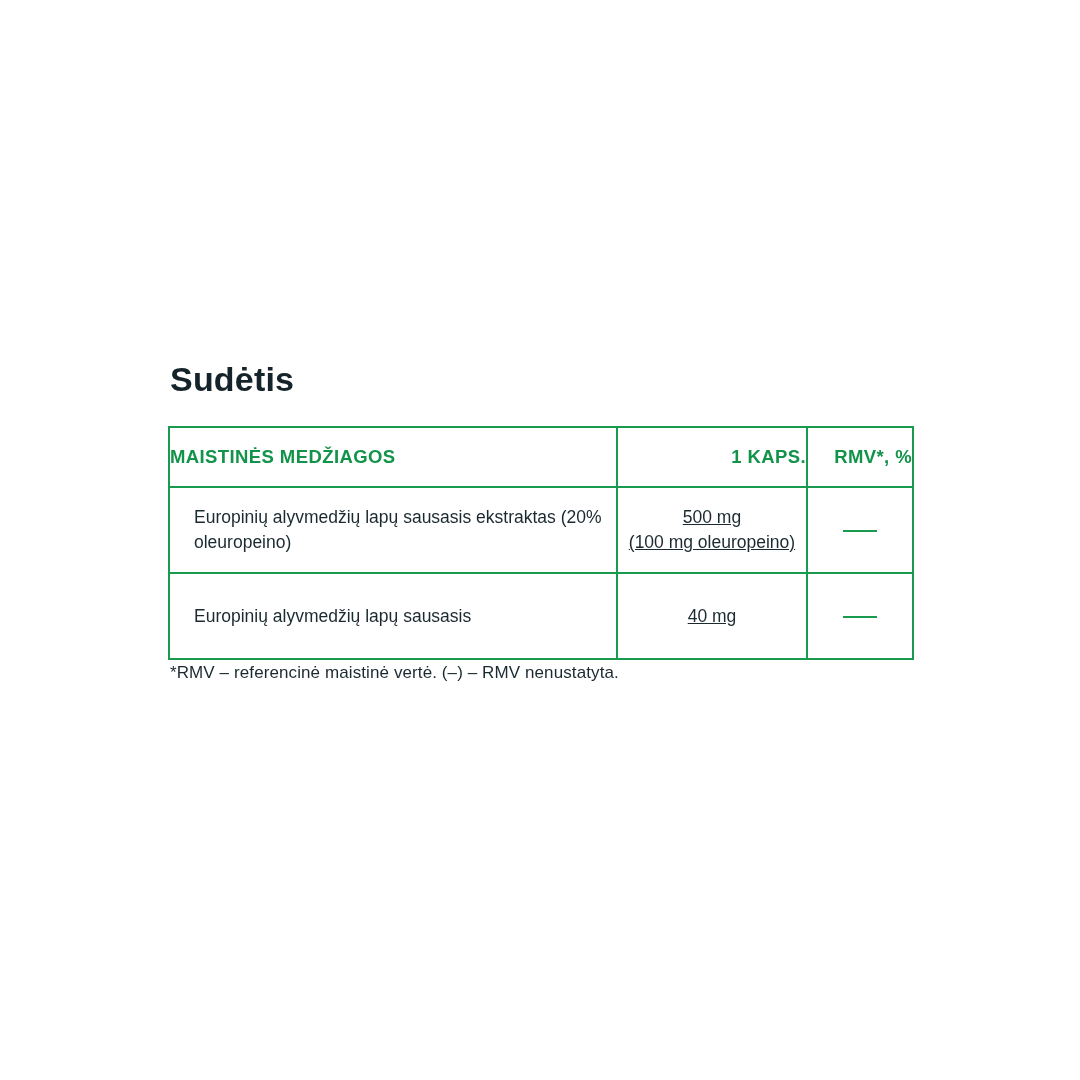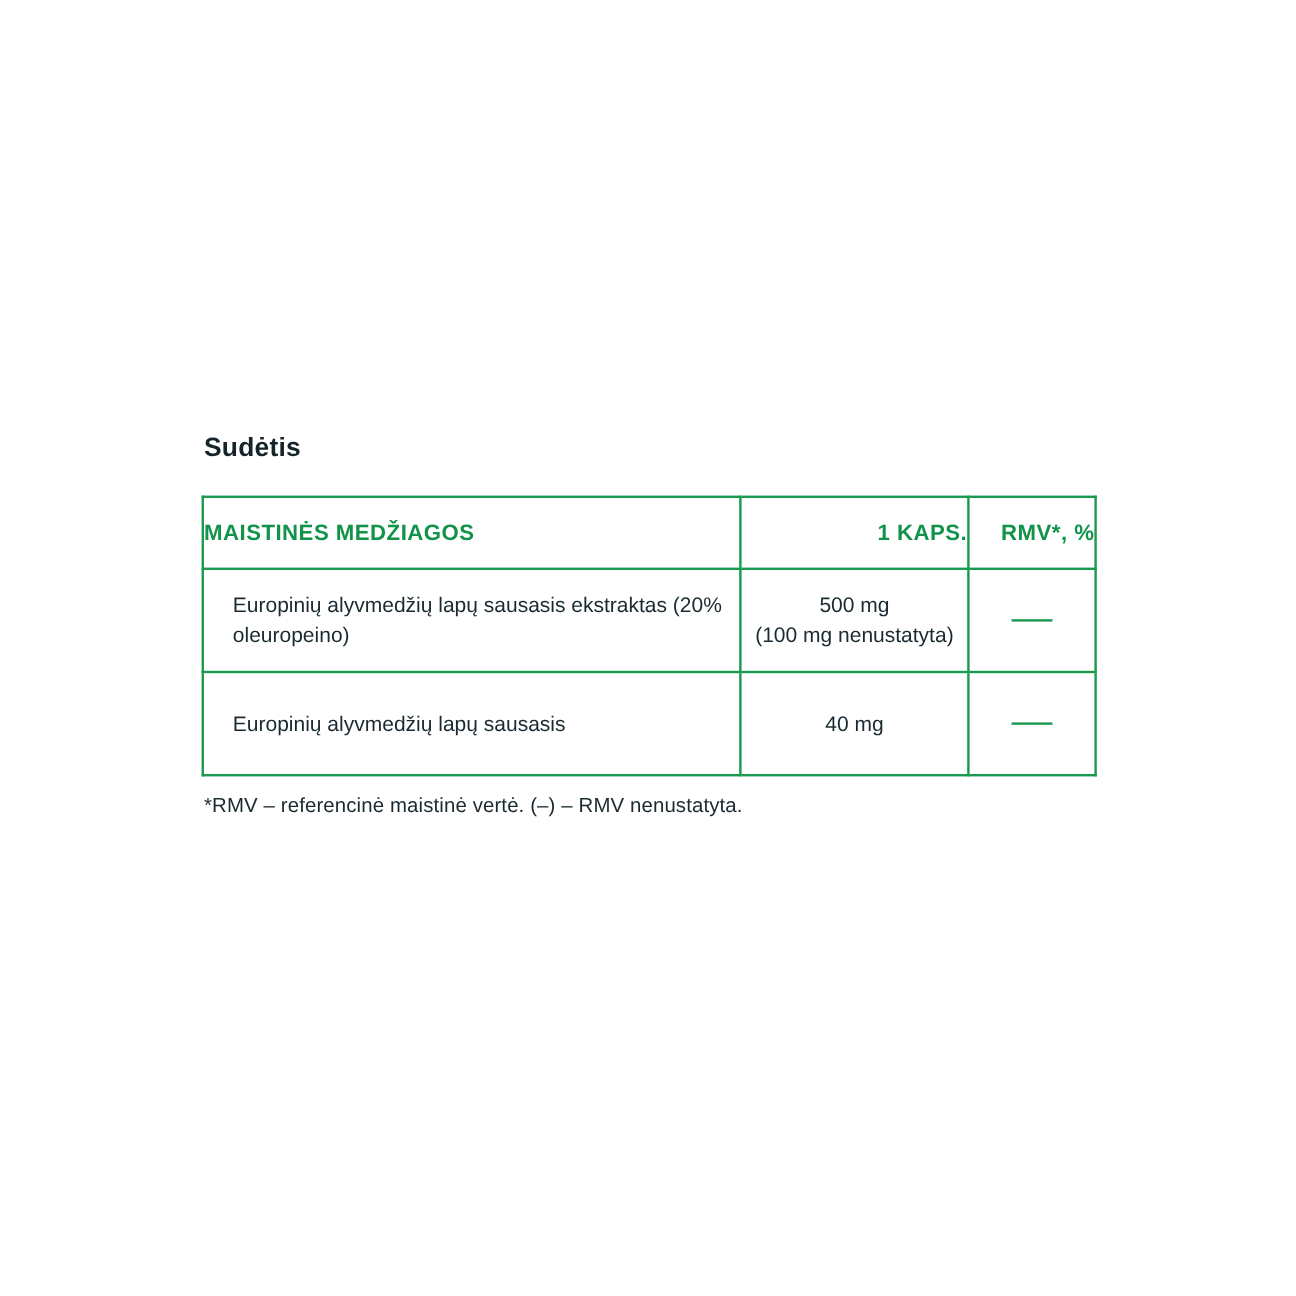--- a/index.html
+++ b/index.html
@@ -17,21 +17,21 @@
   }
 
   .sheet {
     position: absolute;
     left: 168px;
     top: 360px;
     width: 744px;
   }
 
   .page-title {
-    font-size: 22px;
+    font-size: 34px;
     font-weight: bold;
     letter-spacing: 0.2px;
     color: #15232a;
     margin: 0 0 27px 2px;
   }
 
   table.nutrition {
     border-collapse: collapse;
     width: 744px;
     table-layout: fixed;
@@ -72,40 +72,41 @@
     padding: 10px 4px 10px 24px;
     font-size: 17.5px;
     line-height: 1.42;
     color: #1b2a30;
   }
   tbody td.t-dose {
     text-align: center;
     font-size: 17.5px;
     line-height: 1.42;
     color: #1b2a30;
+    text-decoration: underline;
   }
   tbody td.t-rmv {
     text-align: center;
     color: #1a9a4e;
   }
 
   .dash {
     display: inline-block;
     width: 34px;
     height: 0;
     border-top: 2px solid #1a9a4e;
     vertical-align: middle;
   }
 
   .dose-line2 {
     display: block;
   }
 
   .footnote {
-    margin-top: 15px;
+    margin-top: 3px;
     margin-left: 2px;
     font-size: 17px;
     color: #1b2a30;
     letter-spacing: 0.1px;
   }
 </style>
 </head>
 <body>
 
 <div class="sheet">
@@ -123,21 +124,21 @@
         <th class="h-name">MAISTINĖS MEDŽIAGOS</th>
         <th class="h-dose">1 KAPS.</th>
         <th class="h-rmv">RMV*, %</th>
       </tr>
     </thead>
     <tbody>
       <tr>
         <td class="t-name">Europinių alyvmedžių lapų sausasis ekstraktas (20% oleuropeino)</td>
         <td class="t-dose">
           <span>500 mg</span>
-          <span class="dose-line2">(100 mg nenustatyta)</span>
+          <span class="dose-line2">(100 mg oleuropeino)</span>
         </td>
         <td class="t-rmv">
           <span class="dash"></span>
         </td>
       </tr>
       <tr>
         <td class="t-name">Europinių alyvmedžių lapų sausasis</td>
         <td class="t-dose">
           <span>40 mg</span>
         </td>

